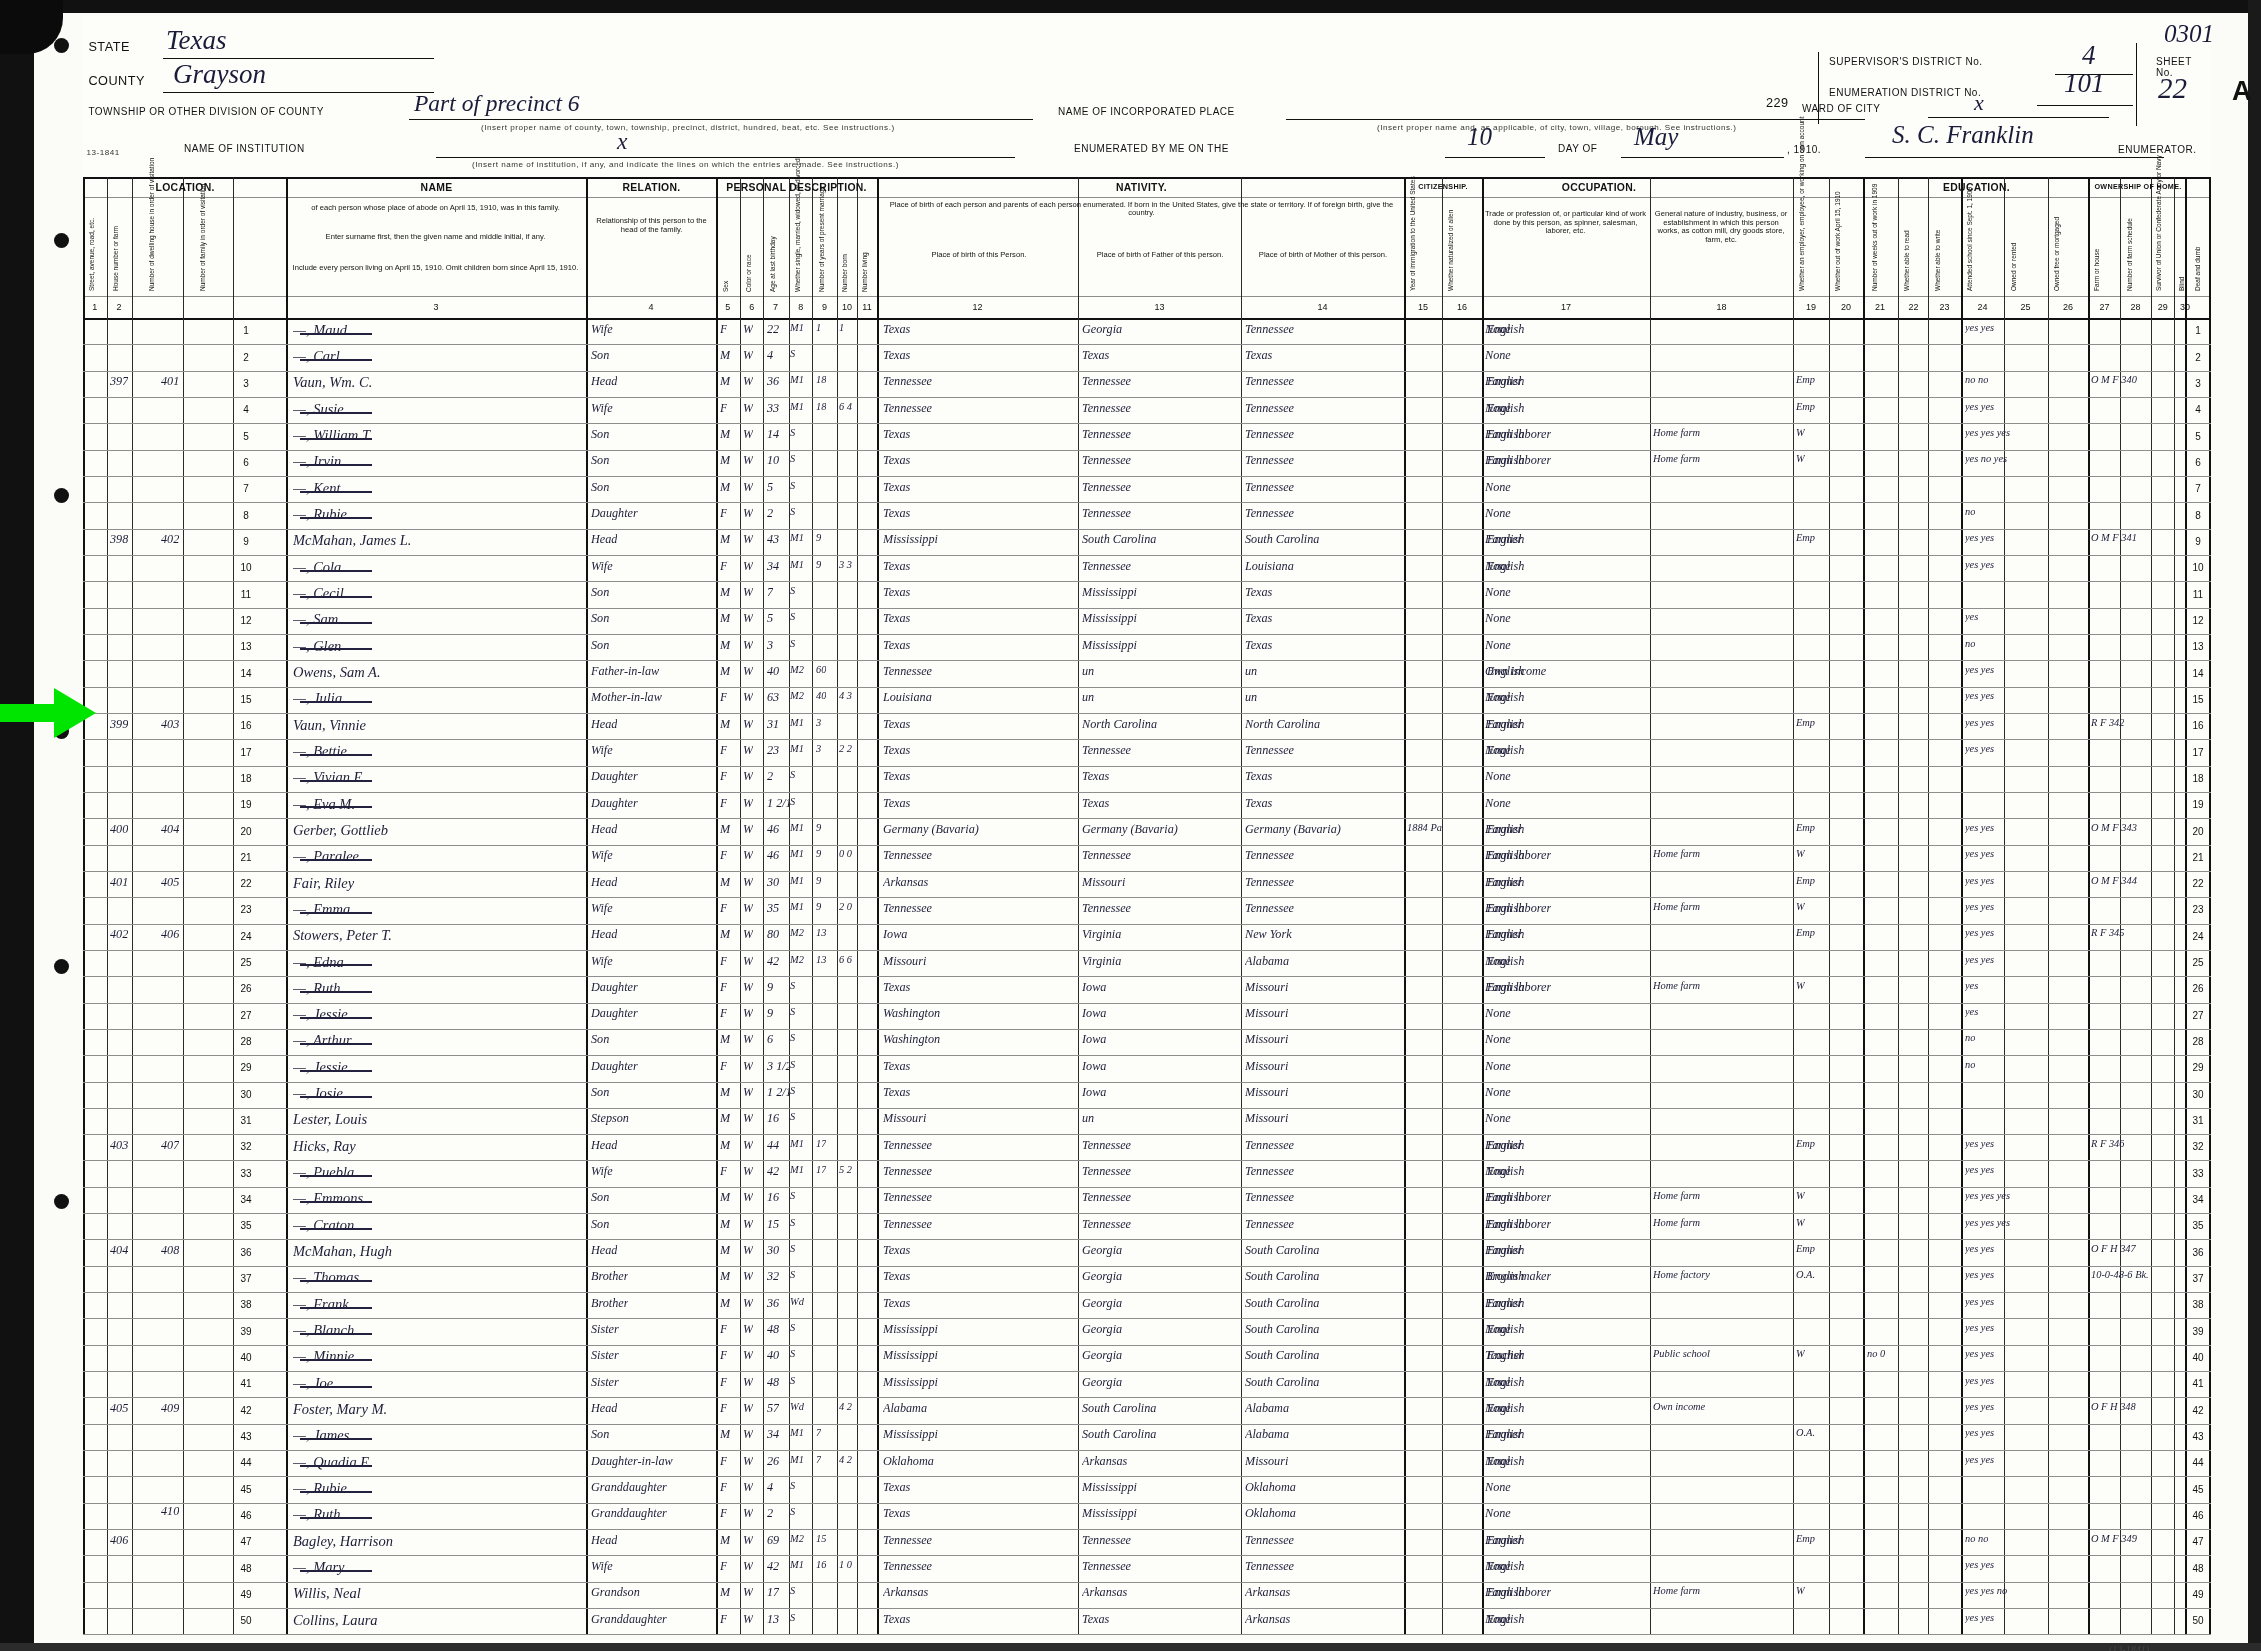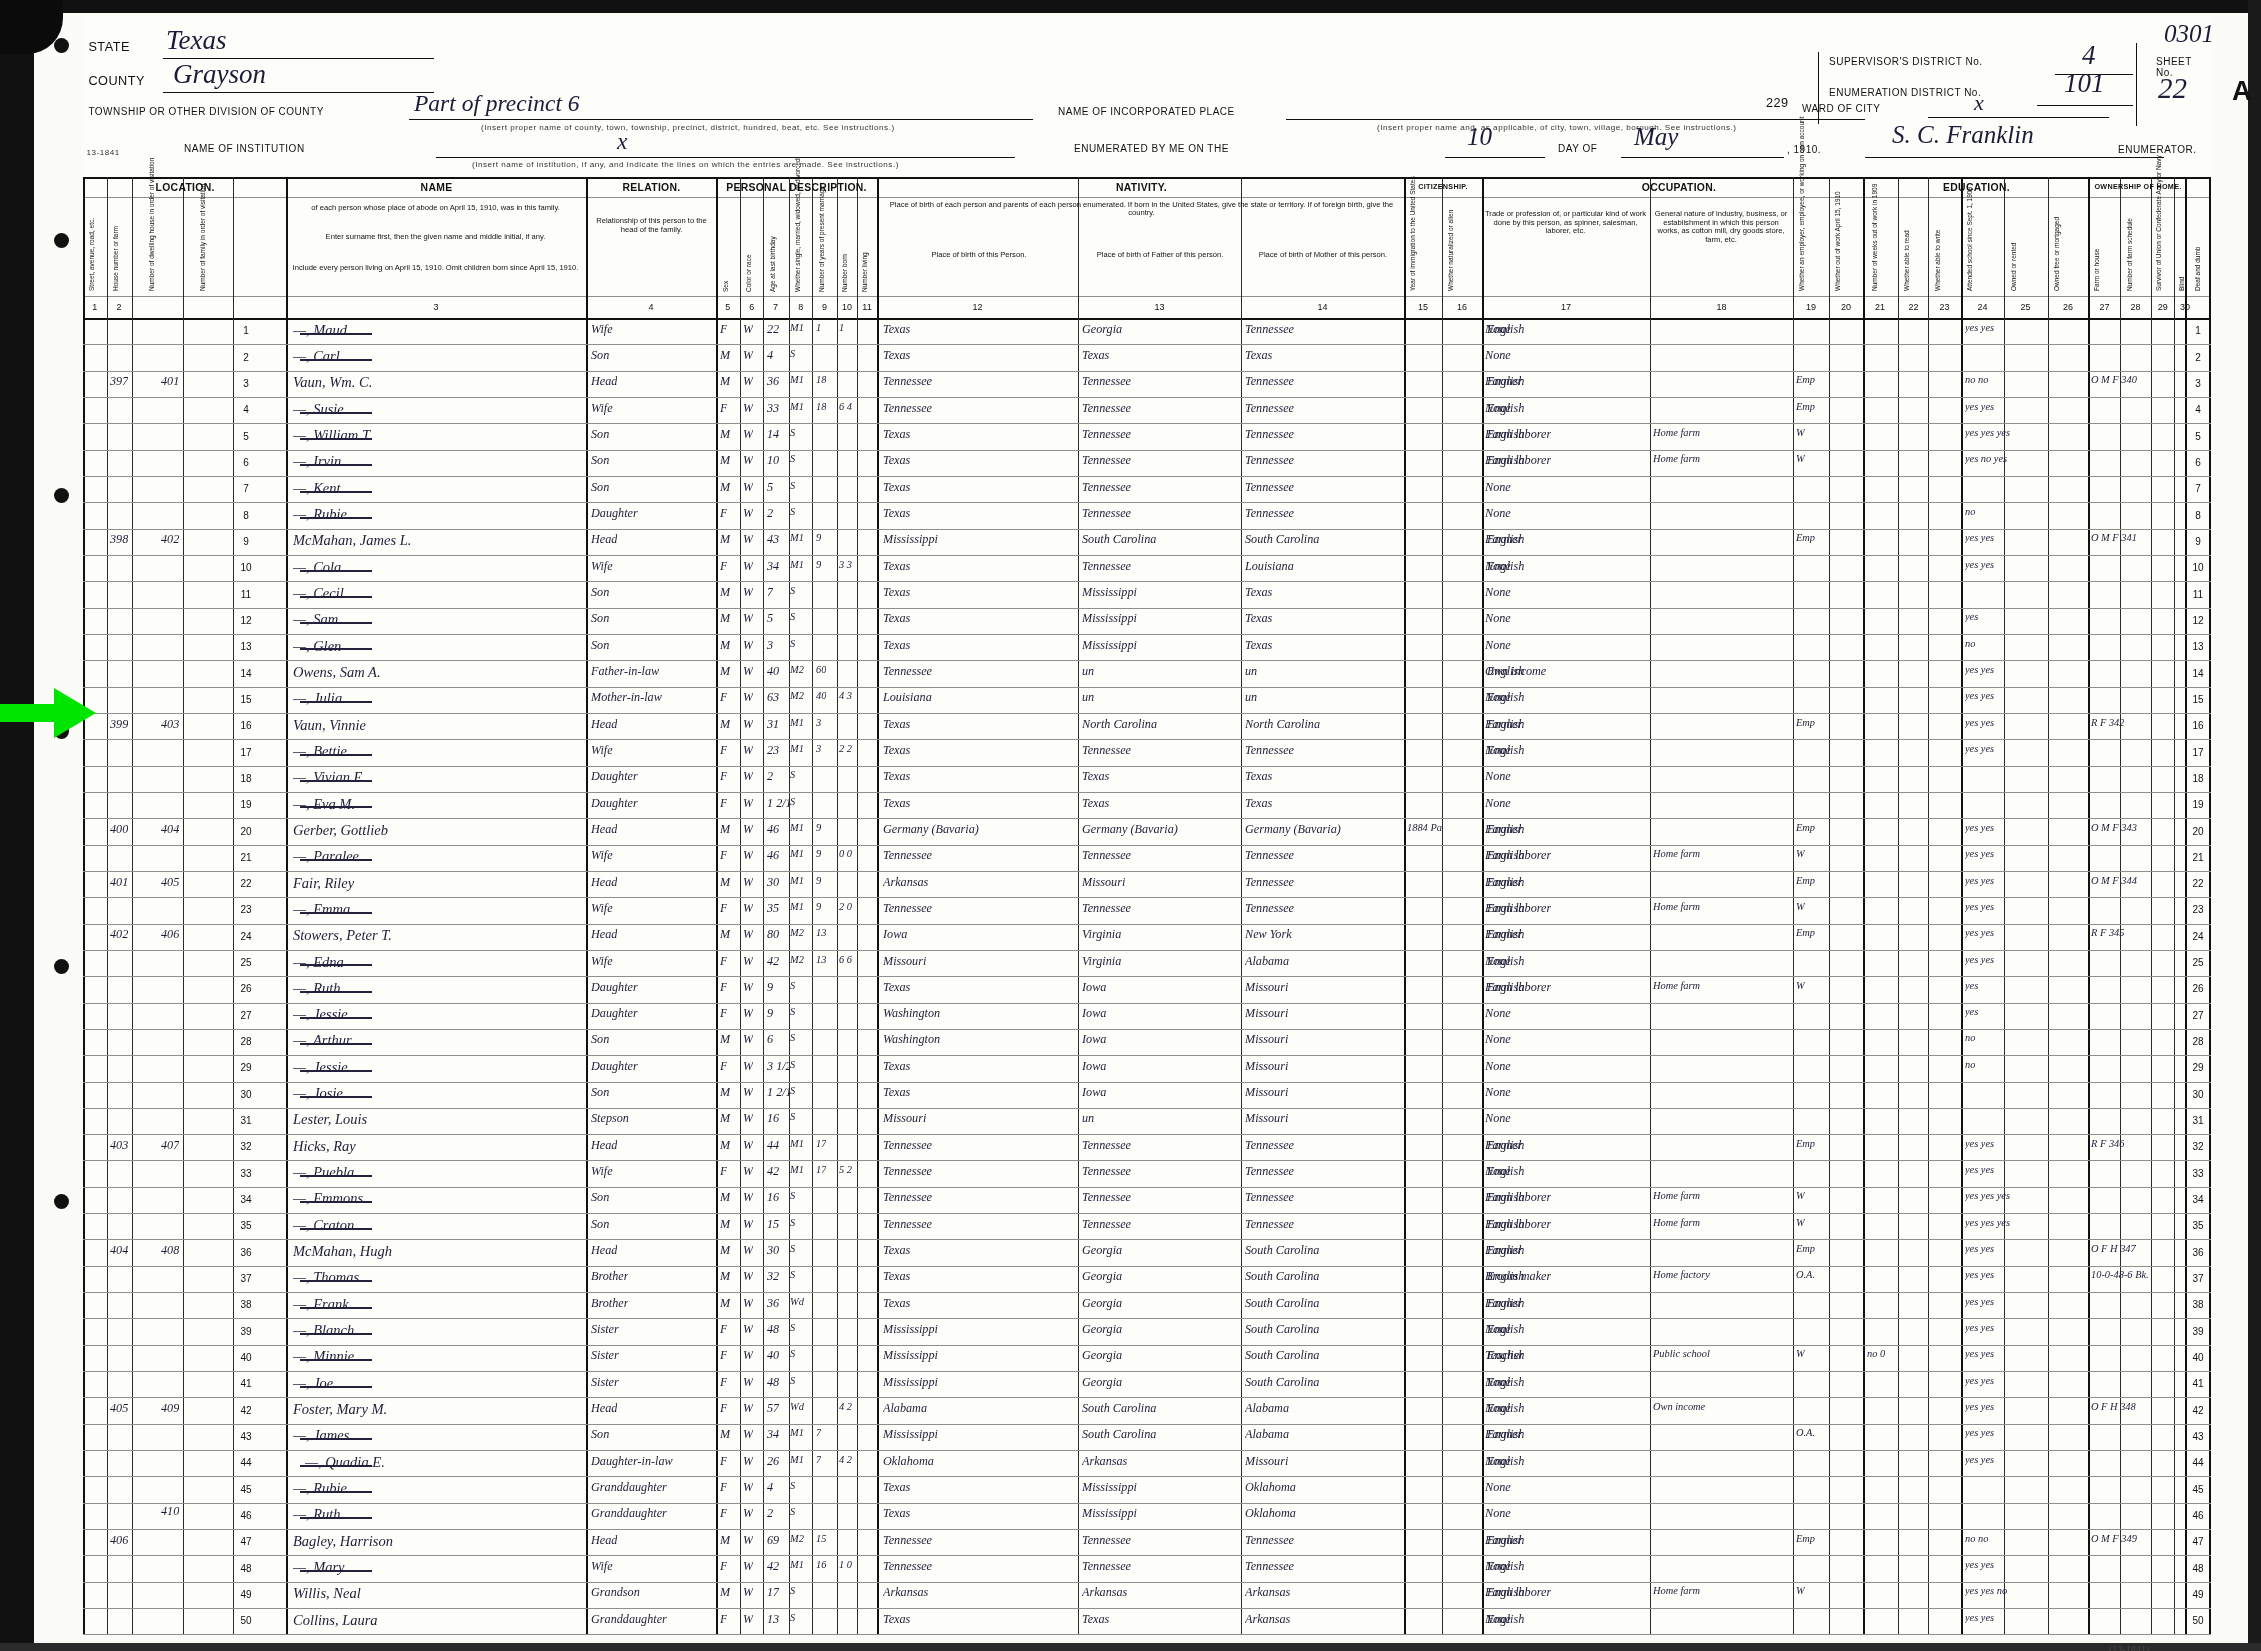--- a/index.html
+++ b/index.html
@@ -188,21 +188,21 @@
       <div class="v" style="left:2091px"></div>
       <div class="v thick" style="left:2102px"></div>
       <div class="v thick" style="left:2126px"></div>
 
       <div class="colgrp" style="left:3.6px;top:4.5px;width:197px">LOCATION.</div>
       <div class="colgrp" style="left:208px;top:4.5px;width:291px">NAME</div>
       <div class="colgrp" style="left:507px;top:4.5px;width:123px">RELATION.</div>
       <div class="colgrp" style="left:635px;top:4.5px;width:157px">PERSONAL DESCRIPTION.</div>
       <div class="colgrp" style="left:798px;top:4.5px;width:521px">NATIVITY.</div>
       <div class="colgrp" style="left:1323px;top:4.5px;width:74px;font-size:7.2px">CITIZENSHIP.</div>
-      <div class="colgrp" style="left:1408px;top:4.5px;width:376px">OCCUPATION.</div>
+      <div class="colgrp" style="left:1328px;top:4.5px;width:376px">OCCUPATION.</div>
       <div class="colgrp" style="left:1784px;top:4.5px;width:219px">EDUCATION.</div>
       <div class="colgrp" style="left:2008px;top:4.5px;width:94px;font-size:7.2px">OWNERSHIP OF HOME.</div>
 
       <div class="colsub" style="left:208px;top:27px;width:289px">of each person whose place of abode on April 15, 1910, was in this family.</div>
       <div class="colsub" style="left:208px;top:56px;width:289px">Enter surname first, then the given name and middle initial, if any.</div>
       <div class="colsub" style="left:208px;top:87px;width:289px">Include every person living on April 15, 1910. Omit children born since April 15, 1910.</div>
       <div class="colsub" style="left:507px;top:40px;width:123px">Relationship of this person to the head of the family.</div>
       <div class="colsub" style="left:798px;top:23.5px;width:521px">Place of birth of each person and parents of each person enumerated. If born in the United States, give the state or territory. If of foreign birth, give the country.</div>
       <div class="colsub" style="left:800px;top:74px;width:192px">Place of birth of this Person.</div>
       <div class="colsub" style="left:999px;top:74px;width:156px">Place of birth of Father of this person.</div>
@@ -1010,21 +1010,21 @@
           <div class="cell sm" style="left: 999px; top: 1250px; max-width: 157px; overflow: hidden;">South Carolina</div>
           <div class="cell sm" style="left: 1162px; top: 1250px; max-width: 157px; overflow: hidden;">Alabama</div>
           <div class="cell sm" style="left: 1404px; top: 1250px; max-width: 163px; overflow: hidden;">English</div>
           <div class="cell sm" style="left: 1402px; top: 1250px; max-width: 138px; overflow: hidden;">Farmer</div>
           <div class="cell xs" style="left: 1713px; top: 1250px; max-width: 63px; overflow: hidden;">O.A.</div>
           <div class="cell xs" style="left: 1882px; top: 1250px; max-width: 118px; overflow: hidden;">yes yes</div>
           <div class="ditto" style="left: 217px; top: 1261px; width: 72px;"></div>
           <div class="h" style="top: 1299px;"></div>
           <div class="rownum" style="left: 152px; top: 1280px;">44</div>
           <div class="rownum" style="left: 2104px; top: 1280px;">44</div>
-          <div class="cell " style="left: 222px; top: 1277px; max-width: 289px; overflow: hidden;">—, Quadia E.</div>
+          <div class="cell " style="left: 210px; top: 1277px; max-width: 289px; overflow: hidden;">—, Quadia E.</div>
           <div class="cell sm" style="left: 508px; top: 1277px; max-width: 121px; overflow: hidden; text-align: center;">Daughter-in-law</div>
           <div class="cell sm" style="left: 637px; top: 1277px; max-width: 20px; overflow: hidden;">F</div>
           <div class="cell sm" style="left: 660px; top: 1277px; max-width: 20px; overflow: hidden;">W</div>
           <div class="cell sm" style="left: 684px; top: 1277px; max-width: 22px; overflow: hidden;">26</div>
           <div class="cell xs" style="left: 707px; top: 1277px; max-width: 22px; overflow: hidden;">M1</div>
           <div class="cell xs" style="left: 733px; top: 1277px; max-width: 22px; overflow: hidden;">7</div>
           <div class="cell xs" style="left: 756px; top: 1277px; max-width: 36px; overflow: hidden;">4 2</div>
           <div class="cell sm" style="left: 800px; top: 1277px; max-width: 194px; overflow: hidden;">Oklahoma</div>
           <div class="cell sm" style="left: 999px; top: 1277px; max-width: 157px; overflow: hidden;">Arkansas</div>
           <div class="cell sm" style="left: 1162px; top: 1277px; max-width: 157px; overflow: hidden;">Missouri</div>

